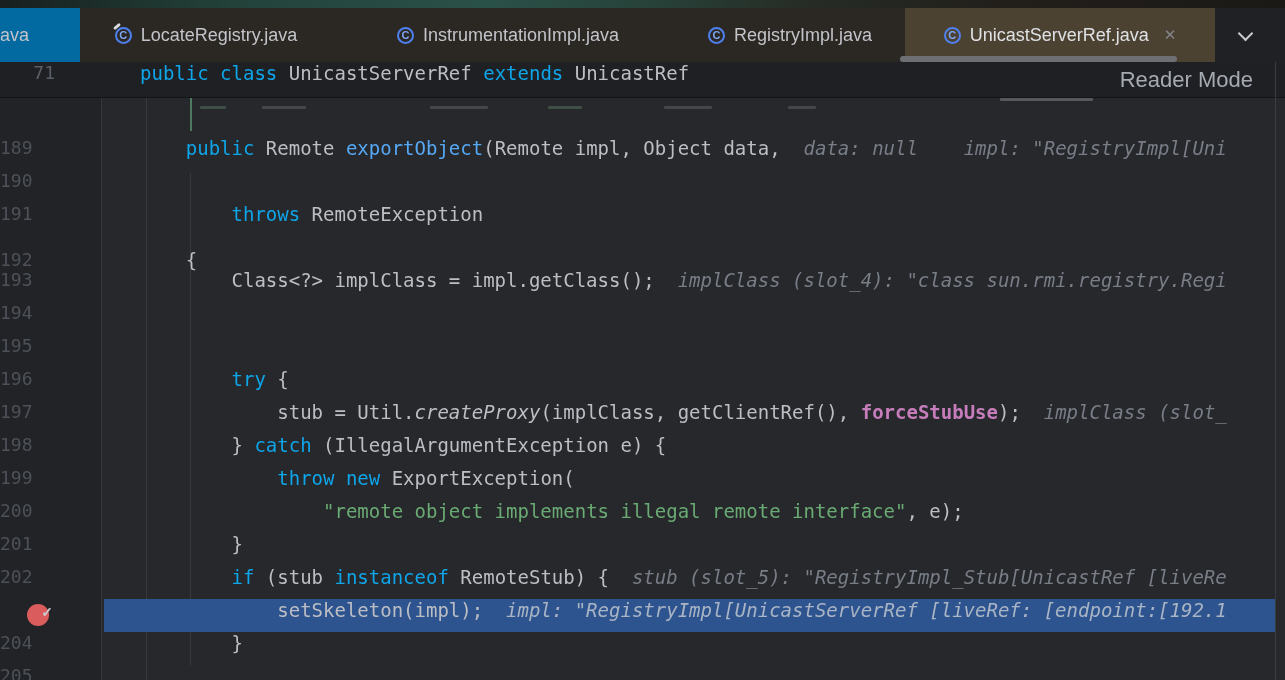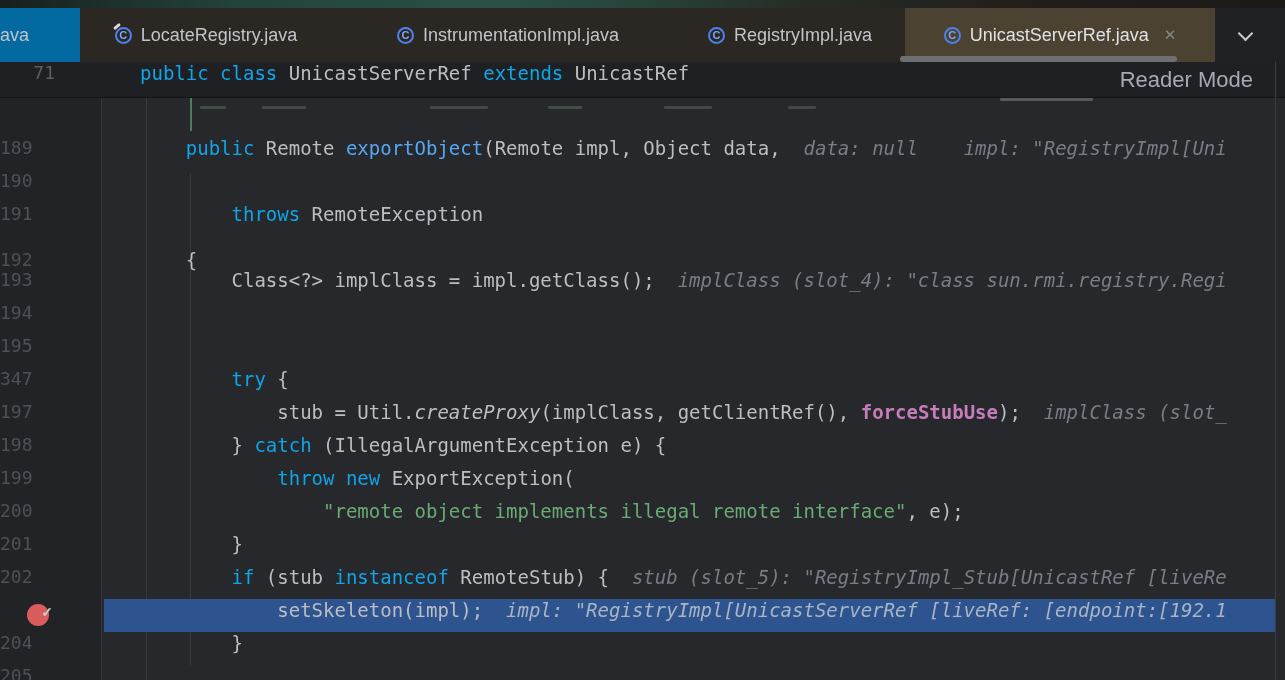--- a/index.html
+++ b/index.html
@@ -139,21 +139,21 @@
         <div class="code"><span class="tok-txt">        Class&lt;?&gt; implClass = impl.getClass();</span><span class="tok-hint">  implClass (slot_4): "class sun.rmi.registry.Regi</span></div>
       </div>
       <div class="row" style="top: 204px;">
         <div class="num">194</div>
       </div>
       <div class="row" style="top: 237px;">
         <div class="num">195</div>
         <div class="code"></div>
       </div>
       <div class="row" style="top: 270px;">
-        <div class="num">347</div>
+        <div class="num">196</div>
         <div class="code"><span class="tok-txt">        </span><span class="tok-kw">try</span><span class="tok-txt"> {</span></div>
       </div>
       <div class="row" style="top: 303px;">
         <div class="num">197</div>
         <div class="code"><span class="tok-txt">            stub = Util.</span><span class="tok-static_call">createProxy</span><span class="tok-txt">(implClass, getClientRef(), </span><span class="tok-field">forceStubUse</span><span class="tok-txt">);</span><span class="tok-hint">  implClass (slot_</span></div>
       </div>
       <div class="row" style="top: 336px;">
         <div class="num">198</div>
         <div class="code"><span class="tok-txt">        } </span><span class="tok-kw">catch</span><span class="tok-txt"> (IllegalArgumentException e) {</span></div>
       </div>

